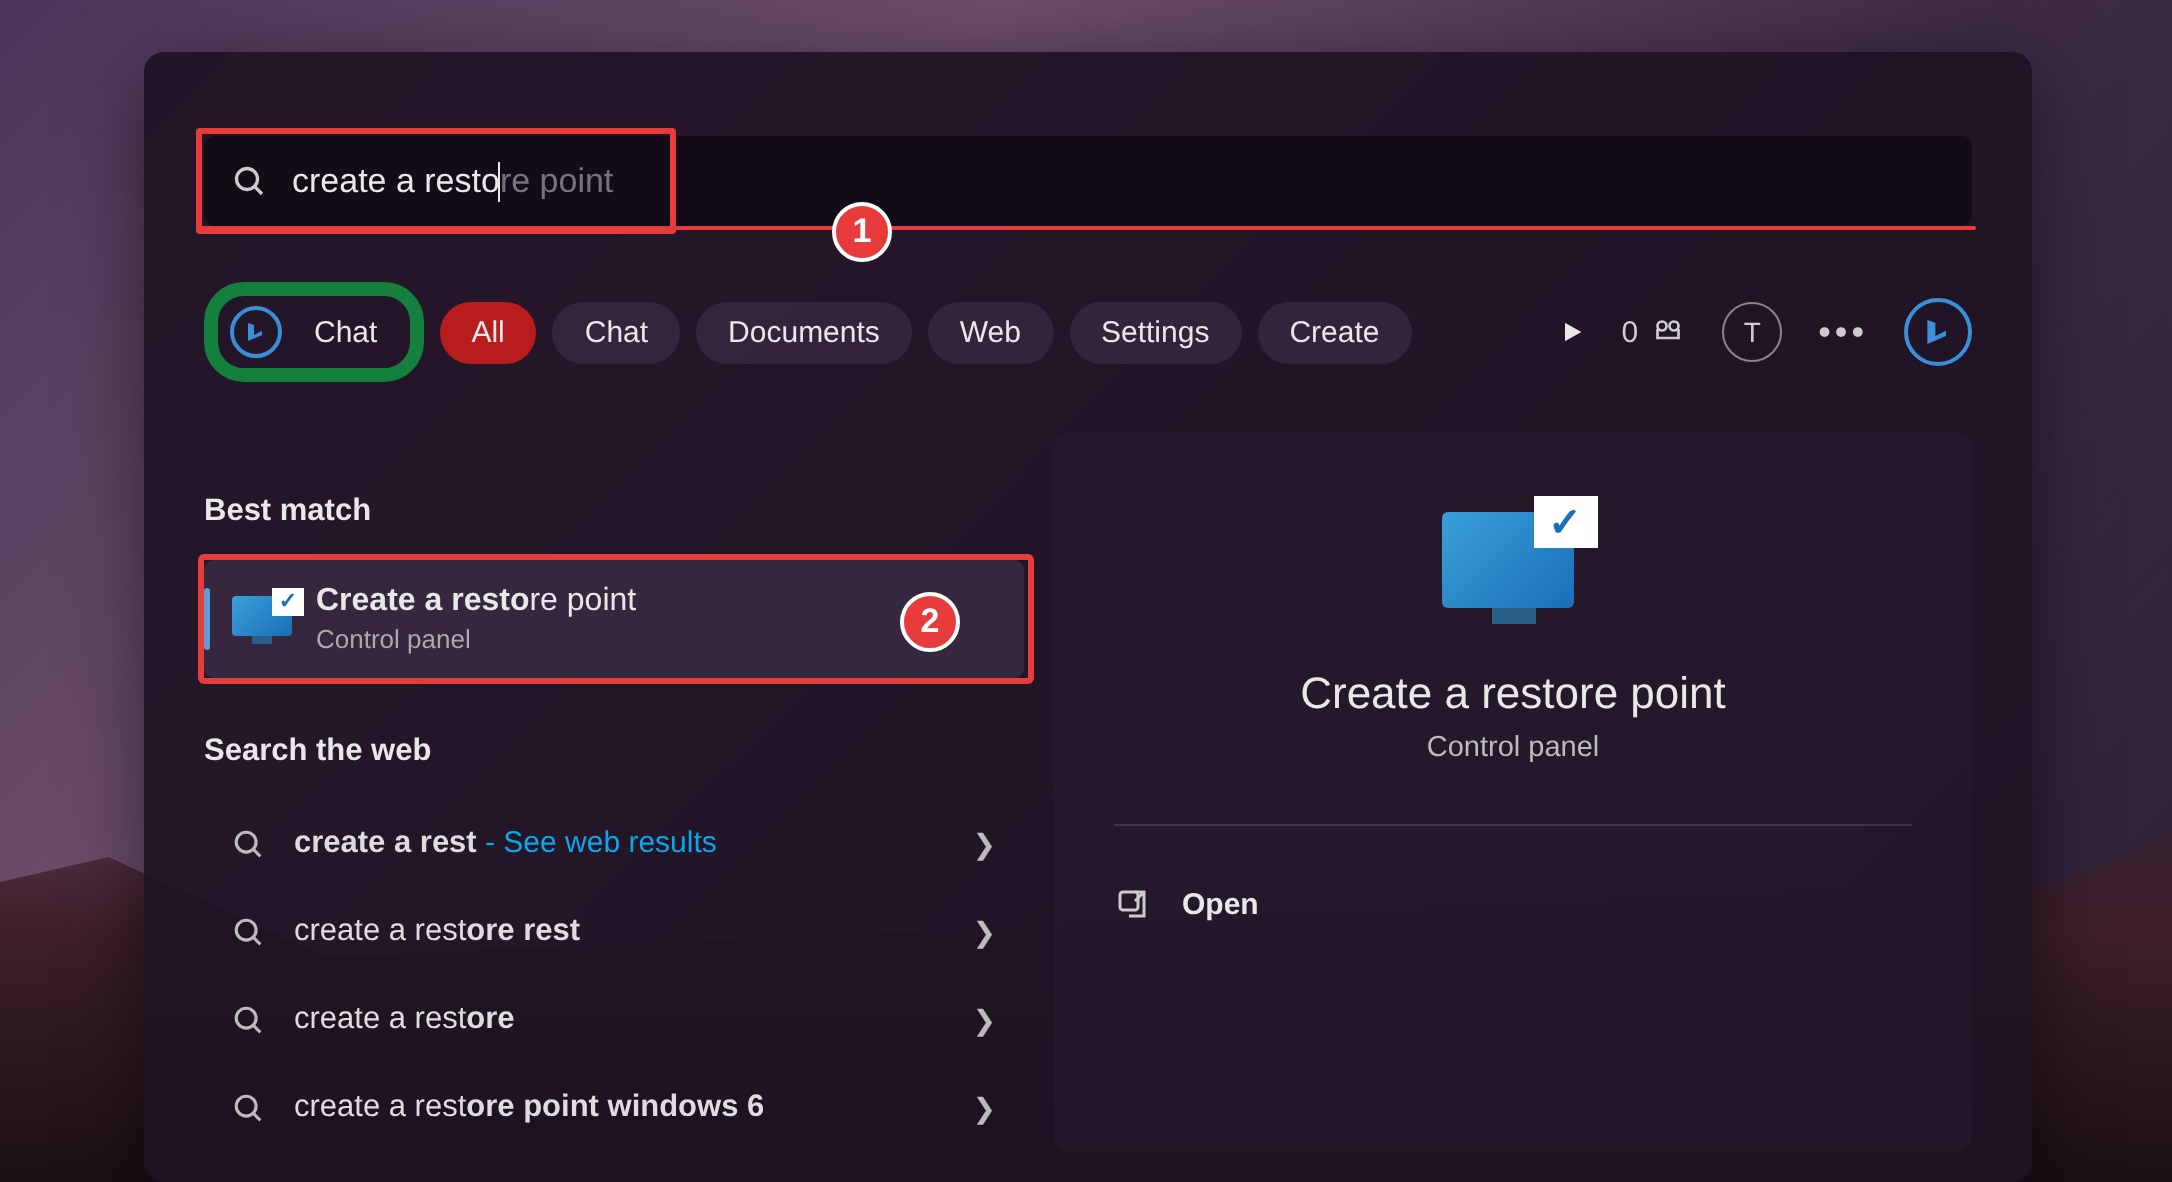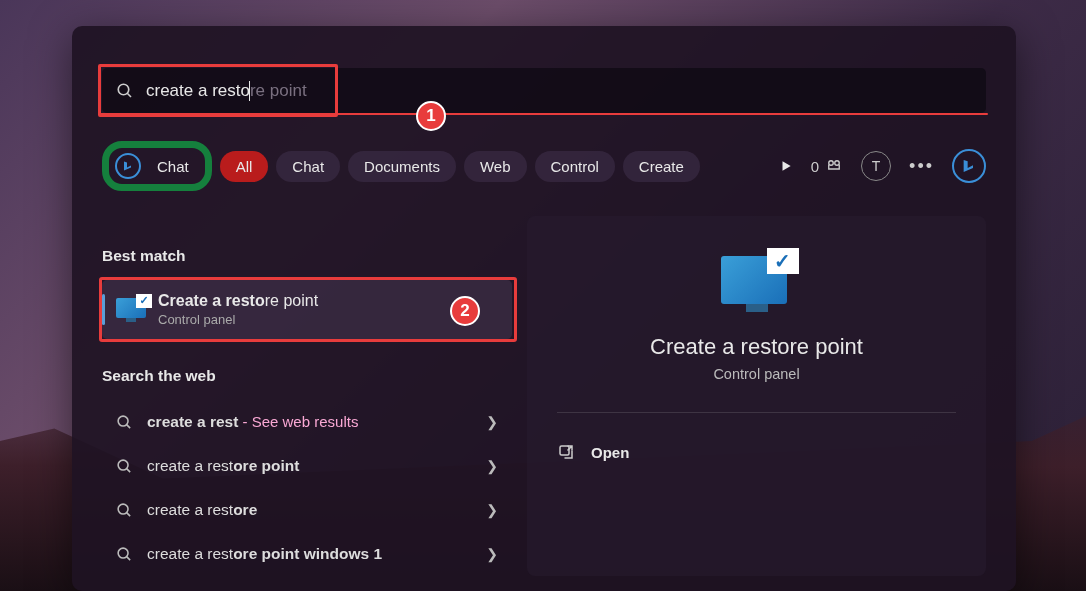--- a/index.html
+++ b/index.html
@@ -316,21 +316,21 @@
     }
     .web-text {
       color: #ddd;
       font-size: 15.5px;
       flex: 1;
     }
     .web-text .bold {
       font-weight: 600;
     }
     .web-hint {
-      color: #f9a8d4;
+      color: #0ea5e9;
       font-size: 15px;
     }
     .chevron {
       color: #bbb;
       font-size: 14px;
     }
     .detail-icon {
       width: 72px;
       height: 60px;
       margin: 0 auto 18px auto;
@@ -419,21 +419,21 @@
         <svg width="12" height="12" viewBox="0 0 24 24" fill="#3a8fd8">
             <path d="M4 3l6 2v10l8-4v4l-14 6z"></path>
           </svg>
       </span>
       <span>Chat</span>
     </div>
     <div class="chip chip-all">All</div>
     <div class="chip">Chat</div>
     <div class="chip">Documents</div>
     <div class="chip">Web</div>
-    <div class="chip">Control</div>
+    <div class="chip">Settings</div>
     <div class="chip">Create</div>
 
     <div class="filter-right">
       <span class="play-icon">
         <svg width="14" height="14" viewBox="0 0 24 24" fill="currentColor">
             <path d="M6 4l14 8-14 8z"></path>
           </svg>
       </span>
       <span class="points">
         <span>0</span>
@@ -489,21 +489,21 @@
           <span class="chevron">❯</span>
         </div>
 
         <div class="web-item">
           <span class="small-search-icon">
               <svg viewBox="0 0 24 24" fill="none" stroke="currentColor" stroke-width="2.2">
                 <circle cx="10" cy="10" r="7"></circle>
                 <line x1="20" y1="20" x2="15" y2="15"></line>
               </svg>
             </span>
-          <span class="web-text"><span>create a rest</span><span class="bold">ore point</span></span>
+          <span class="web-text"><span>create a rest</span><span class="bold">ore rest</span></span>
           <span class="chevron">❯</span>
         </div>
 
         <div class="web-item">
           <span class="small-search-icon">
               <svg viewBox="0 0 24 24" fill="none" stroke="currentColor" stroke-width="2.2">
                 <circle cx="10" cy="10" r="7"></circle>
                 <line x1="20" y1="20" x2="15" y2="15"></line>
               </svg>
             </span>
@@ -511,21 +511,21 @@
           <span class="chevron">❯</span>
         </div>
 
         <div class="web-item">
           <span class="small-search-icon">
               <svg viewBox="0 0 24 24" fill="none" stroke="currentColor" stroke-width="2.2">
                 <circle cx="10" cy="10" r="7"></circle>
                 <line x1="20" y1="20" x2="15" y2="15"></line>
               </svg>
             </span>
-          <span class="web-text"><span>create a rest</span><span class="bold">ore point windows 1</span></span>
+          <span class="web-text"><span>create a rest</span><span class="bold">ore point windows 6</span></span>
           <span class="chevron">❯</span>
         </div>
       </div>
 
     </div>
 
     <div class="right-col">
       <div class="detail-icon">
         <div class="monitor-screen">
             <div class="monitor-check">✓</div>

